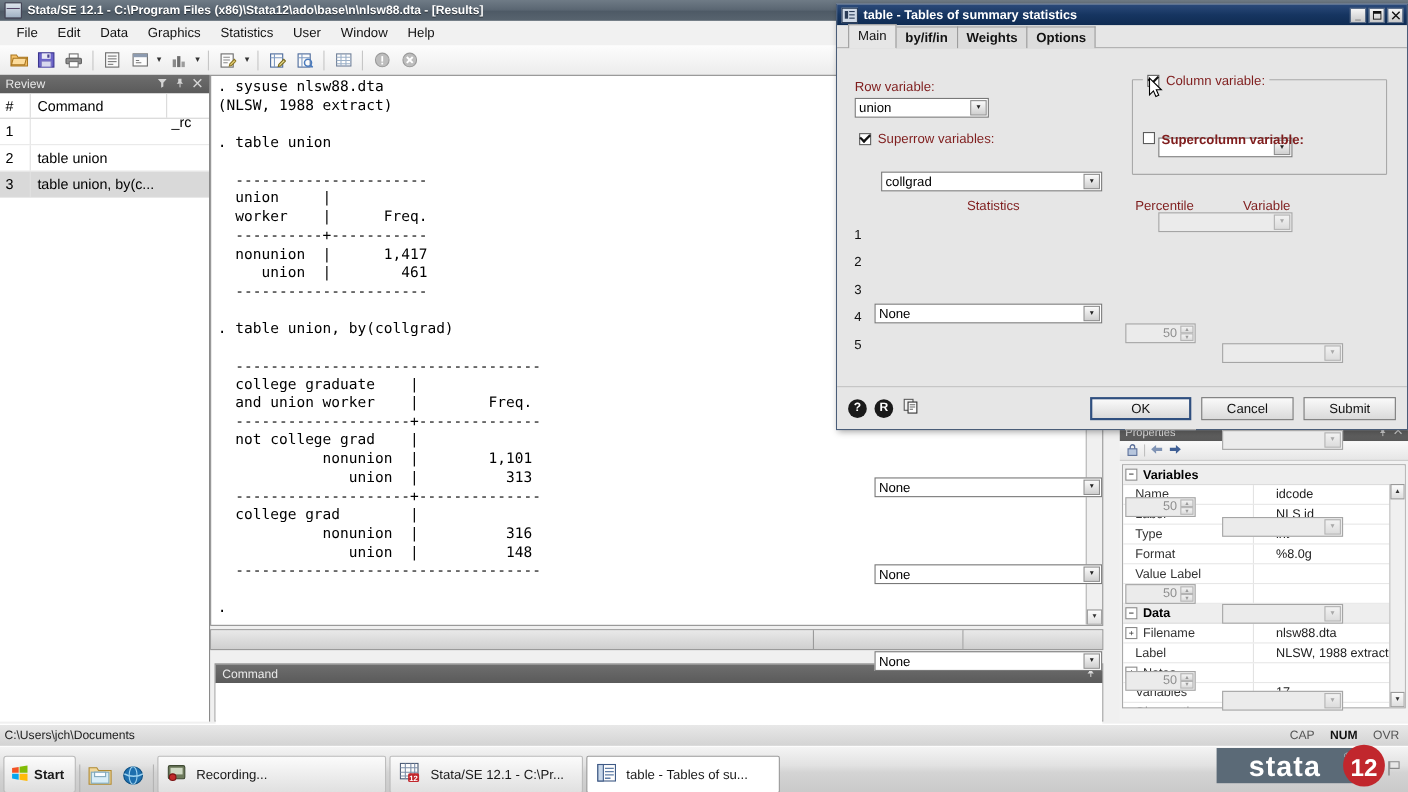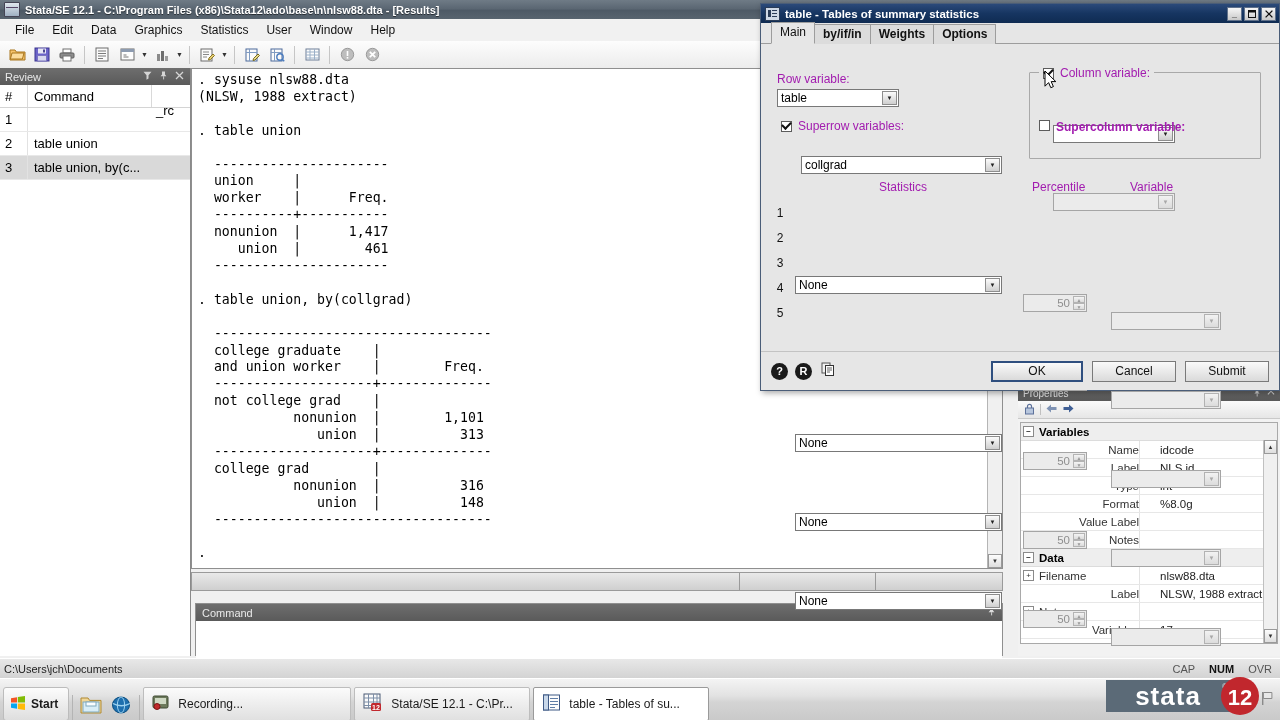--- a/index.html
+++ b/index.html
@@ -81,21 +81,21 @@
      font-size:10px;display:flex;align-items:center;padding-left:5px;}
   #props-header .hic{margin-left:auto;display:flex;gap:6px;padding-right:5px;font-size:9px;}
   #props-toolbar{height:17px;background:linear-gradient(to bottom,#fafafa,#e6e6e6);
      border-bottom:1px solid #c9c9c9;display:flex;align-items:center;gap:4px;padding-left:5px;}
   #props-body{position:absolute;left:2px;top:36px;right:2px;bottom:12px;background:#fff;border:1px solid #a9a9a9;box-sizing:border-box;overflow:hidden;}
   .grp-row{height:17px;background:#eeeeee;display:flex;align-items:center;font-size:11.5px;font-weight:bold;
      border-bottom:1px solid #dcdcdc;padding-left:2px;}
   .expander{width:9px;height:9px;border:1px solid #8a8a8a;background:#fff;margin-right:5px;
      display:inline-flex;align-items:center;justify-content:center;font-size:8px;line-height:1;color:#333;}
   .prow{height:17px;display:flex;font-size:11.5px;border-bottom:1px solid #e7e7e7;align-items:center;}
-  .prow .pk{width:118px;padding-left:11px;color:#333;box-sizing:border-box;text-align:right;}
+  .prow .pk{width:118px;padding-left:11px;color:#333;box-sizing:border-box;}
   .prow .pk.ind{padding-left:2px;display:flex;align-items:center;}
   .prow .pv{flex:1;padding-left:20px;color:#222;border-left:1px solid #e3e3e3;height:100%;display:flex;align-items:center;box-sizing:border-box;text-align:center;}
   #props-vscroll{position:absolute;right:0;top:17px;bottom:0;width:13px;background:#f0f0f0;border-left:1px solid #c0c0c0;}
 
   
   #statusbar{position:absolute;left:0;top:658px;width:1280px;height:20px;
      background:linear-gradient(to bottom,#e8e8e8,#d2d2d2);border-top:1px solid #fff;
      display:flex;align-items:center;font-size:11px;color:#222;padding-left:4px;}
   #statusbar .ind{margin-left:auto;display:flex;gap:14px;padding-right:12px;color:#555;font-size:11px;}
 
@@ -112,21 +112,21 @@
   .wbtn{width:15px;height:14px;background:linear-gradient(to bottom,#f6f6f6,#c9c9c9);
      border:1px solid #61728b;display:flex;align-items:center;justify-content:center;font-size:9px;color:#111;box-sizing:border-box;}
   #dlg-tabs{height:20px;background:#e6e6e6;display:flex;align-items:flex-end;padding-left:10px;
      border-bottom:1px solid #9d9d9d;}
   .dtab{padding:2px 8px 3px 8px;font-size:12px;color:#111;border:1px solid #9d9d9d;border-bottom:none;
      background:#dcdcdc;margin-right:-1px;position:relative;top:1px;font-weight:bold;}
   .dtab.active{background:#e6e6e6;border-bottom:1px solid #e6e6e6;z-index:2;padding-bottom:4px;top:1px;font-weight:normal;}
   #dlg-body{position:absolute;left:0;top:40px;right:0;bottom:38px;background:#e6e6e6;}
   #dlg-footer{position:absolute;left:0;right:0;bottom:0;height:38px;background:#e6e6e6;
      border-top:1px solid #c3c3c3;display:flex;align-items:center;padding:0 10px;}
-  .lbl{font-size:12px;color:#a21caf;}
+  .lbl{font-size:12px;color:#7f1d1d;}
   .combo{height:18px;background:#fff;border:1px solid #787878;box-sizing:border-box;display:flex;align-items:center;
      font-size:12px;padding-left:3px;position:relative;}
   .combo .arw{position:absolute;right:1px;top:1px;width:15px;height:14px;
      background:linear-gradient(to bottom,#fbfbfb,#cfcfcf);border:1px solid #8d8d8d;box-sizing:border-box;
      display:flex;align-items:center;justify-content:center;font-size:6px;color:#222;}
   .combo.disabled{background:#ebebeb;border-color:#a5a5a5;color:#999;}
   .combo.disabled .arw{background:linear-gradient(to bottom,#f2f2f2,#dcdcdc);color:#a8a8a8;border-color:#b2b2b2;}
   .cbx{width:11px;height:11px;border:1px solid #5c5c5c;background:#fff;display:inline-flex;
      align-items:center;justify-content:center;box-sizing:border-box;}
   .cbx.checked:after{content:"";width:7px;height:4px;border-left:2px solid #111;border-bottom:2px solid #111;
@@ -514,21 +514,21 @@
     <div class="dtab active">Main</div>
     <div class="dtab">by/if/in</div>
     <div class="dtab">Weights</div>
     <div class="dtab">Options</div>
   </div>
 
   <div id="dlg-body">
 
     <div class="abs lbl" style="left:16px;top:28px;">Row variable:</div>
     <div class="abs combo" style="left:16px;top:45px;width:122px;">
-      <span>table</span>
+      <span>union</span>
       <span class="arw">▼</span>
     </div>
 
     <div class="abs" style="left:20px;top:75px;display:flex;align-items:center;gap:6px;">
       <span class="cbx checked"></span>
       <span class="lbl">Superrow variables:</span>
     </div>
     <div class="abs combo" style="left:40px;top:94px;width:201px;">
       <span>collgrad</span>
       <span class="arw">▼</span>

